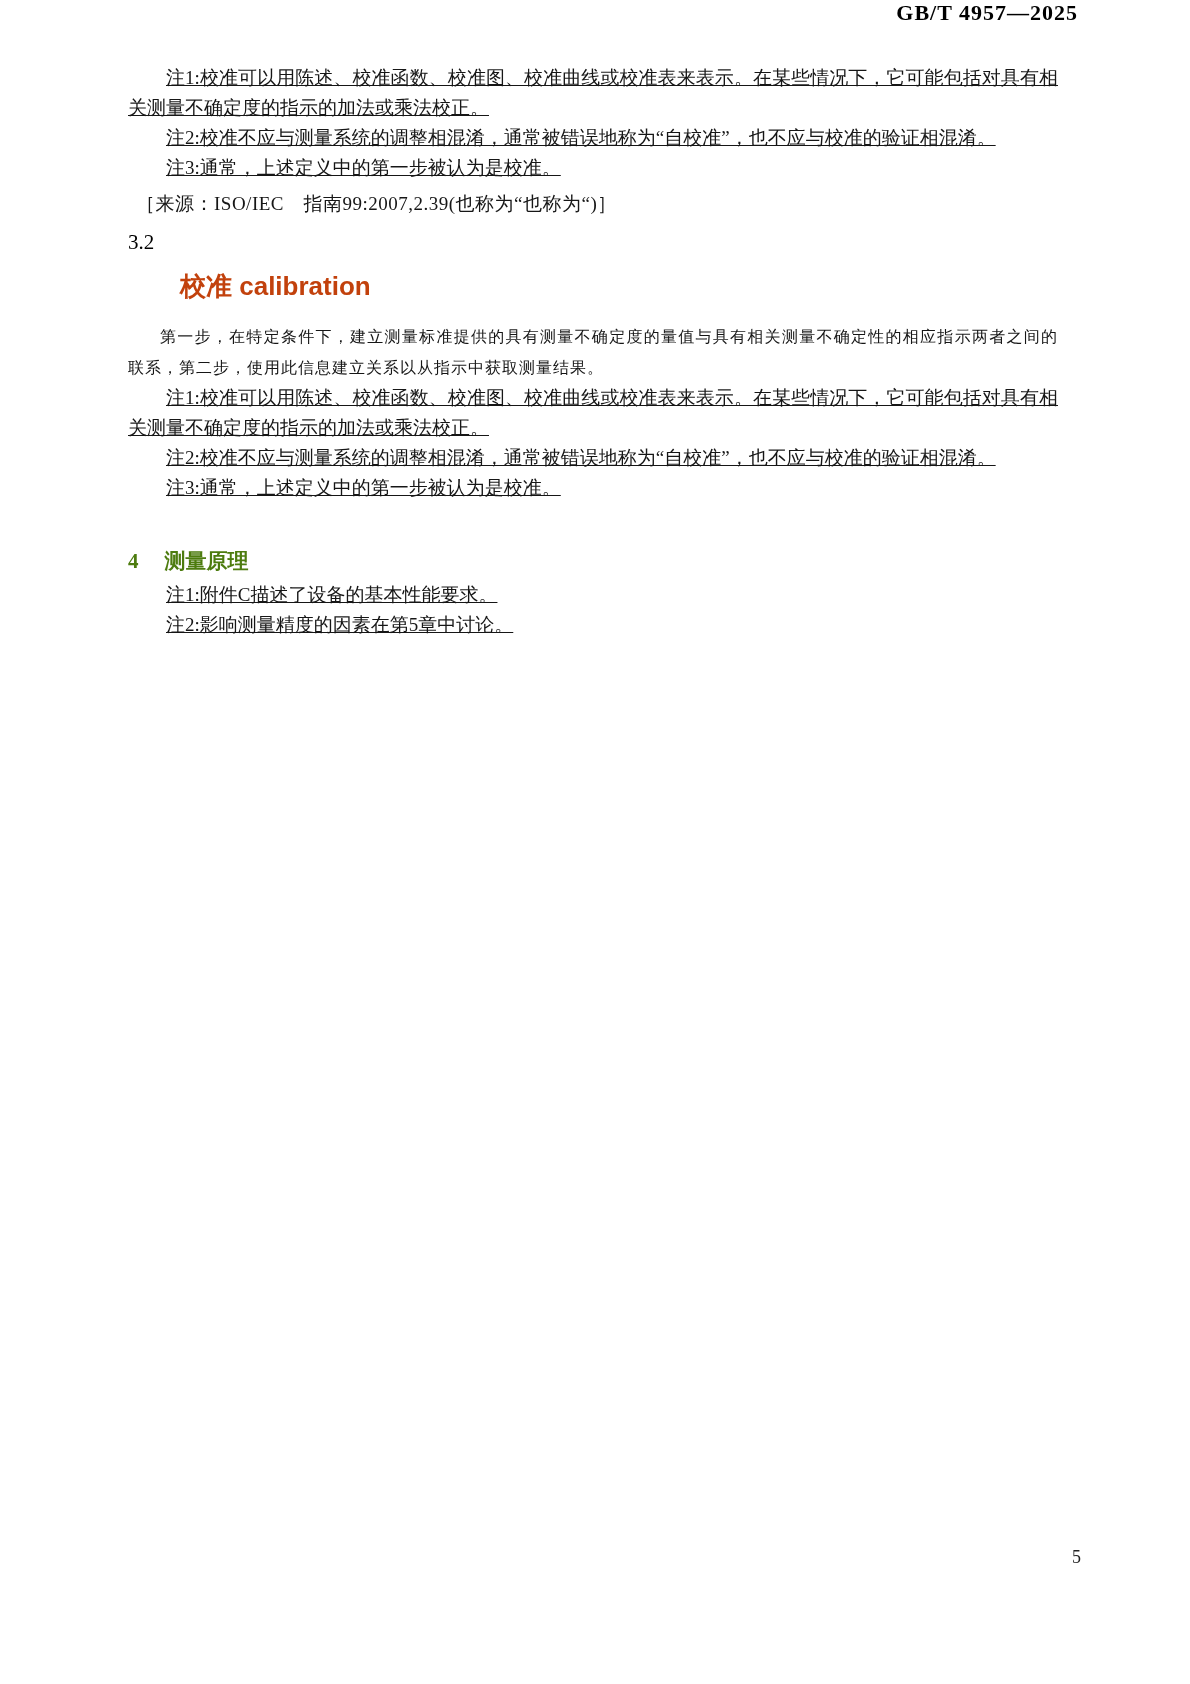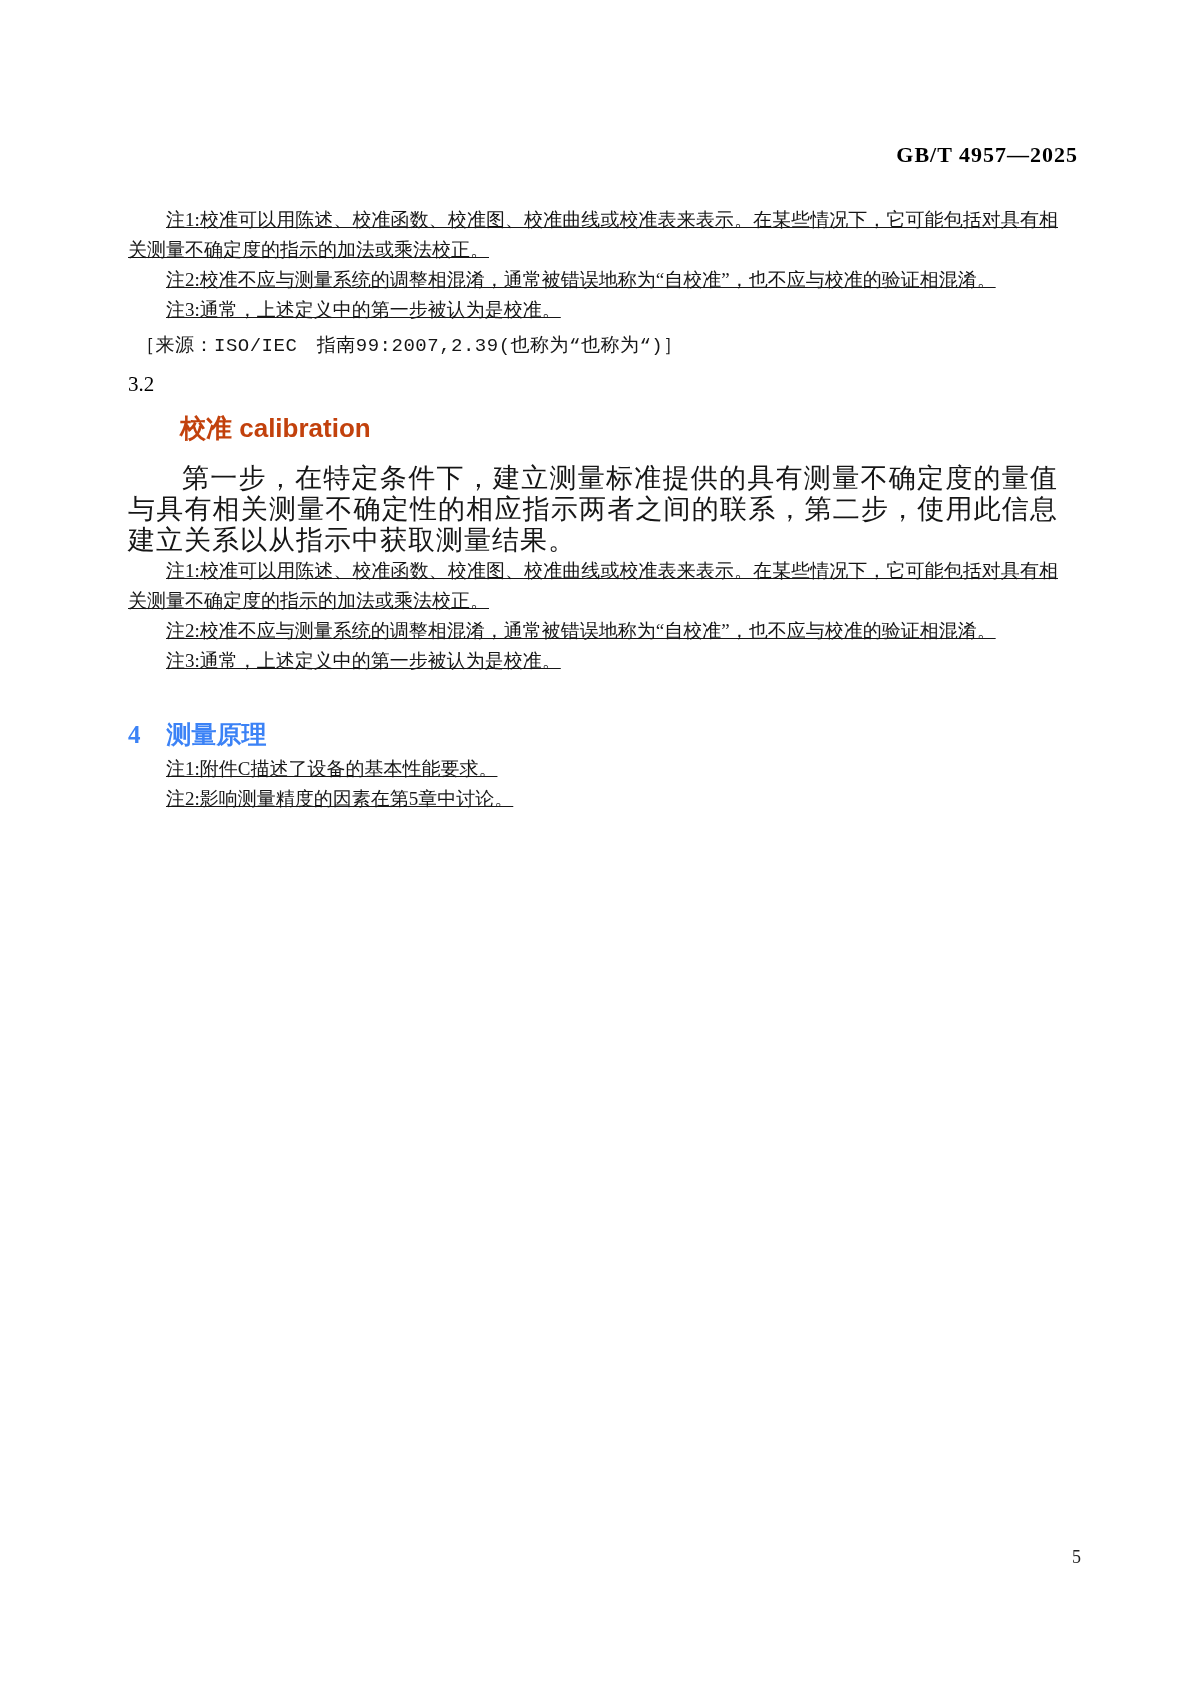--- a/index.html
+++ b/index.html
@@ -10,21 +10,20 @@
     background: #ffffff;
     color: #161616;
     font-family: "Liberation Serif", "DejaVu Serif", serif;
     overflow: hidden;
   }
   .content {
     position: absolute;
     left: 128px;
     top: 0;
     width: 930px;
-    padding-top: 142px;
   }
   .header {
     font-size: 22px;
     line-height: 26px;
     font-weight: bold;
     color: #000;
     text-align: right;
     margin: 0 -20px 0 0;
     letter-spacing: 1px;
   }
@@ -36,52 +35,51 @@
     text-justify: inter-character;
     text-indent: 2em;
     text-decoration: underline;
   }
   .source-line {
     font-size: 19px;
     line-height: 30px;
     padding-left: 8px;
     margin-top: 6px;
     letter-spacing: 0.5px;
-    font-family: Liberation Mono, monospace;
   }
   .notes-block-1 { margin-top: 37px; }
   .term-number {
     margin-top: 8px;
     font-size: 21px;
     line-height: 30px;
     font-weight: normal;
     color: #000;
   }
   .term-title {
     margin: 12px 0 0 52px;
     font-family: "Liberation Sans", "DejaVu Sans", sans-serif;
     font-size: 26px;
     line-height: 34px;
     font-weight: bold;
     color: #c2410c;
   }
   .body-para {
-    font-size: 27px;
+    font-size: 16px;
     line-height: 31px;
     letter-spacing: 1px;
     text-align: justify;
     text-justify: inter-character;
     text-indent: 2em;
   }
   .def-para { margin-top: 18px; }
   .clause-heading {
     margin-top: 42px;
-    font-size: 25px;
+    font-size: 21px;
     line-height: 32px;
-    color: #3b82f6;
+    color: #4d7c0f;
   }
   .clause-num {
     font-family: "Liberation Serif", "DejaVu Serif", serif;
     font-weight: bold;
   }
   .clause-title {
     margin-left: 26px;
     font-family: "Liberation Sans", "DejaVu Sans", sans-serif;
     font-weight: bold;
   }

